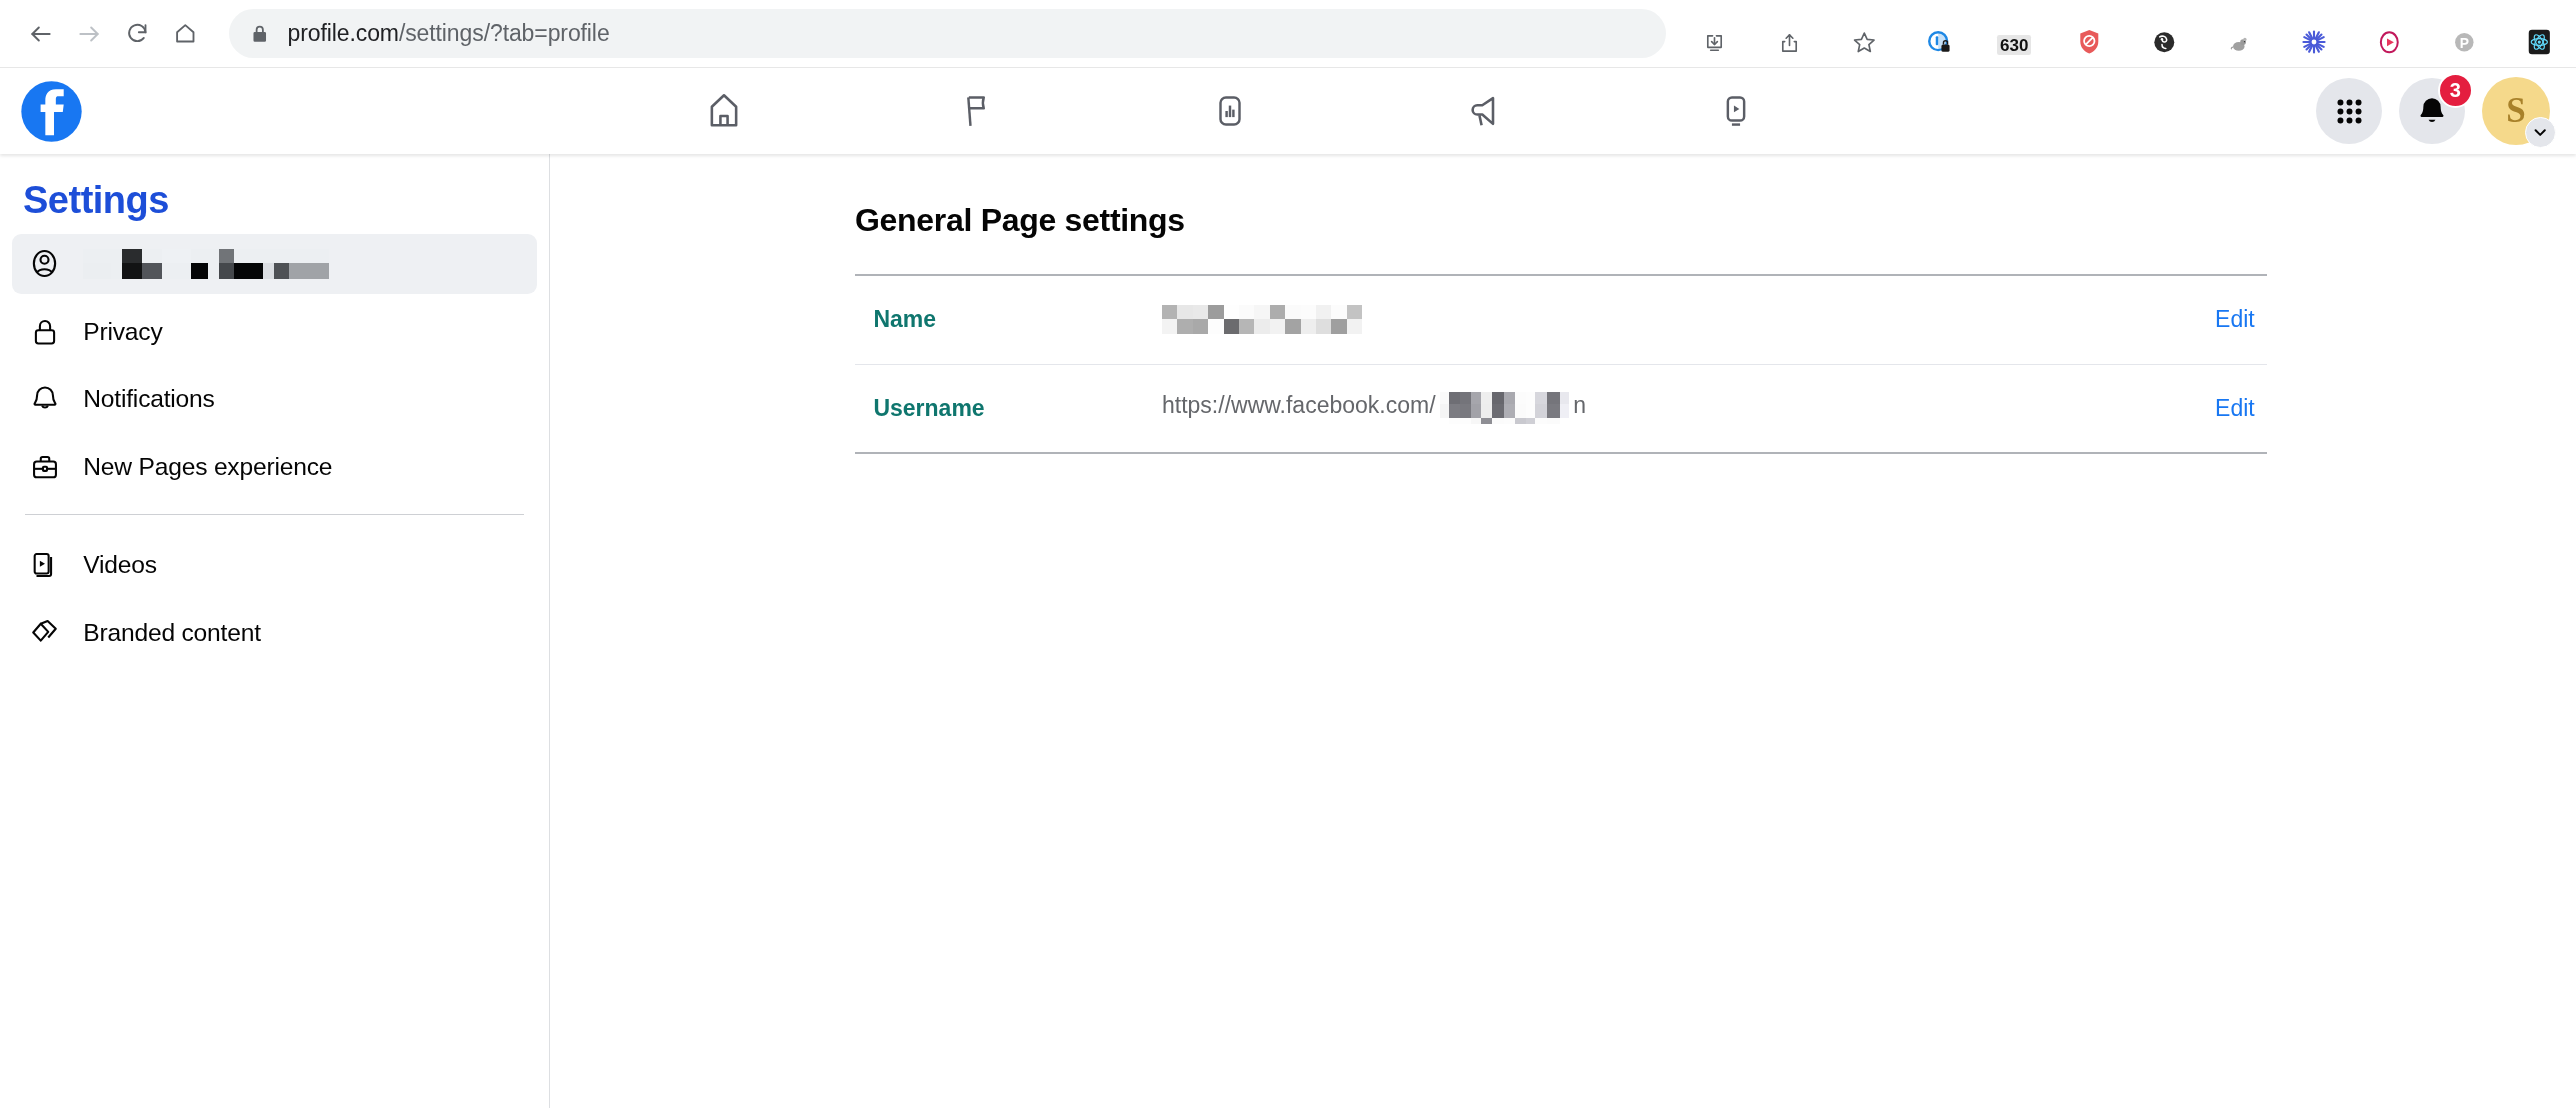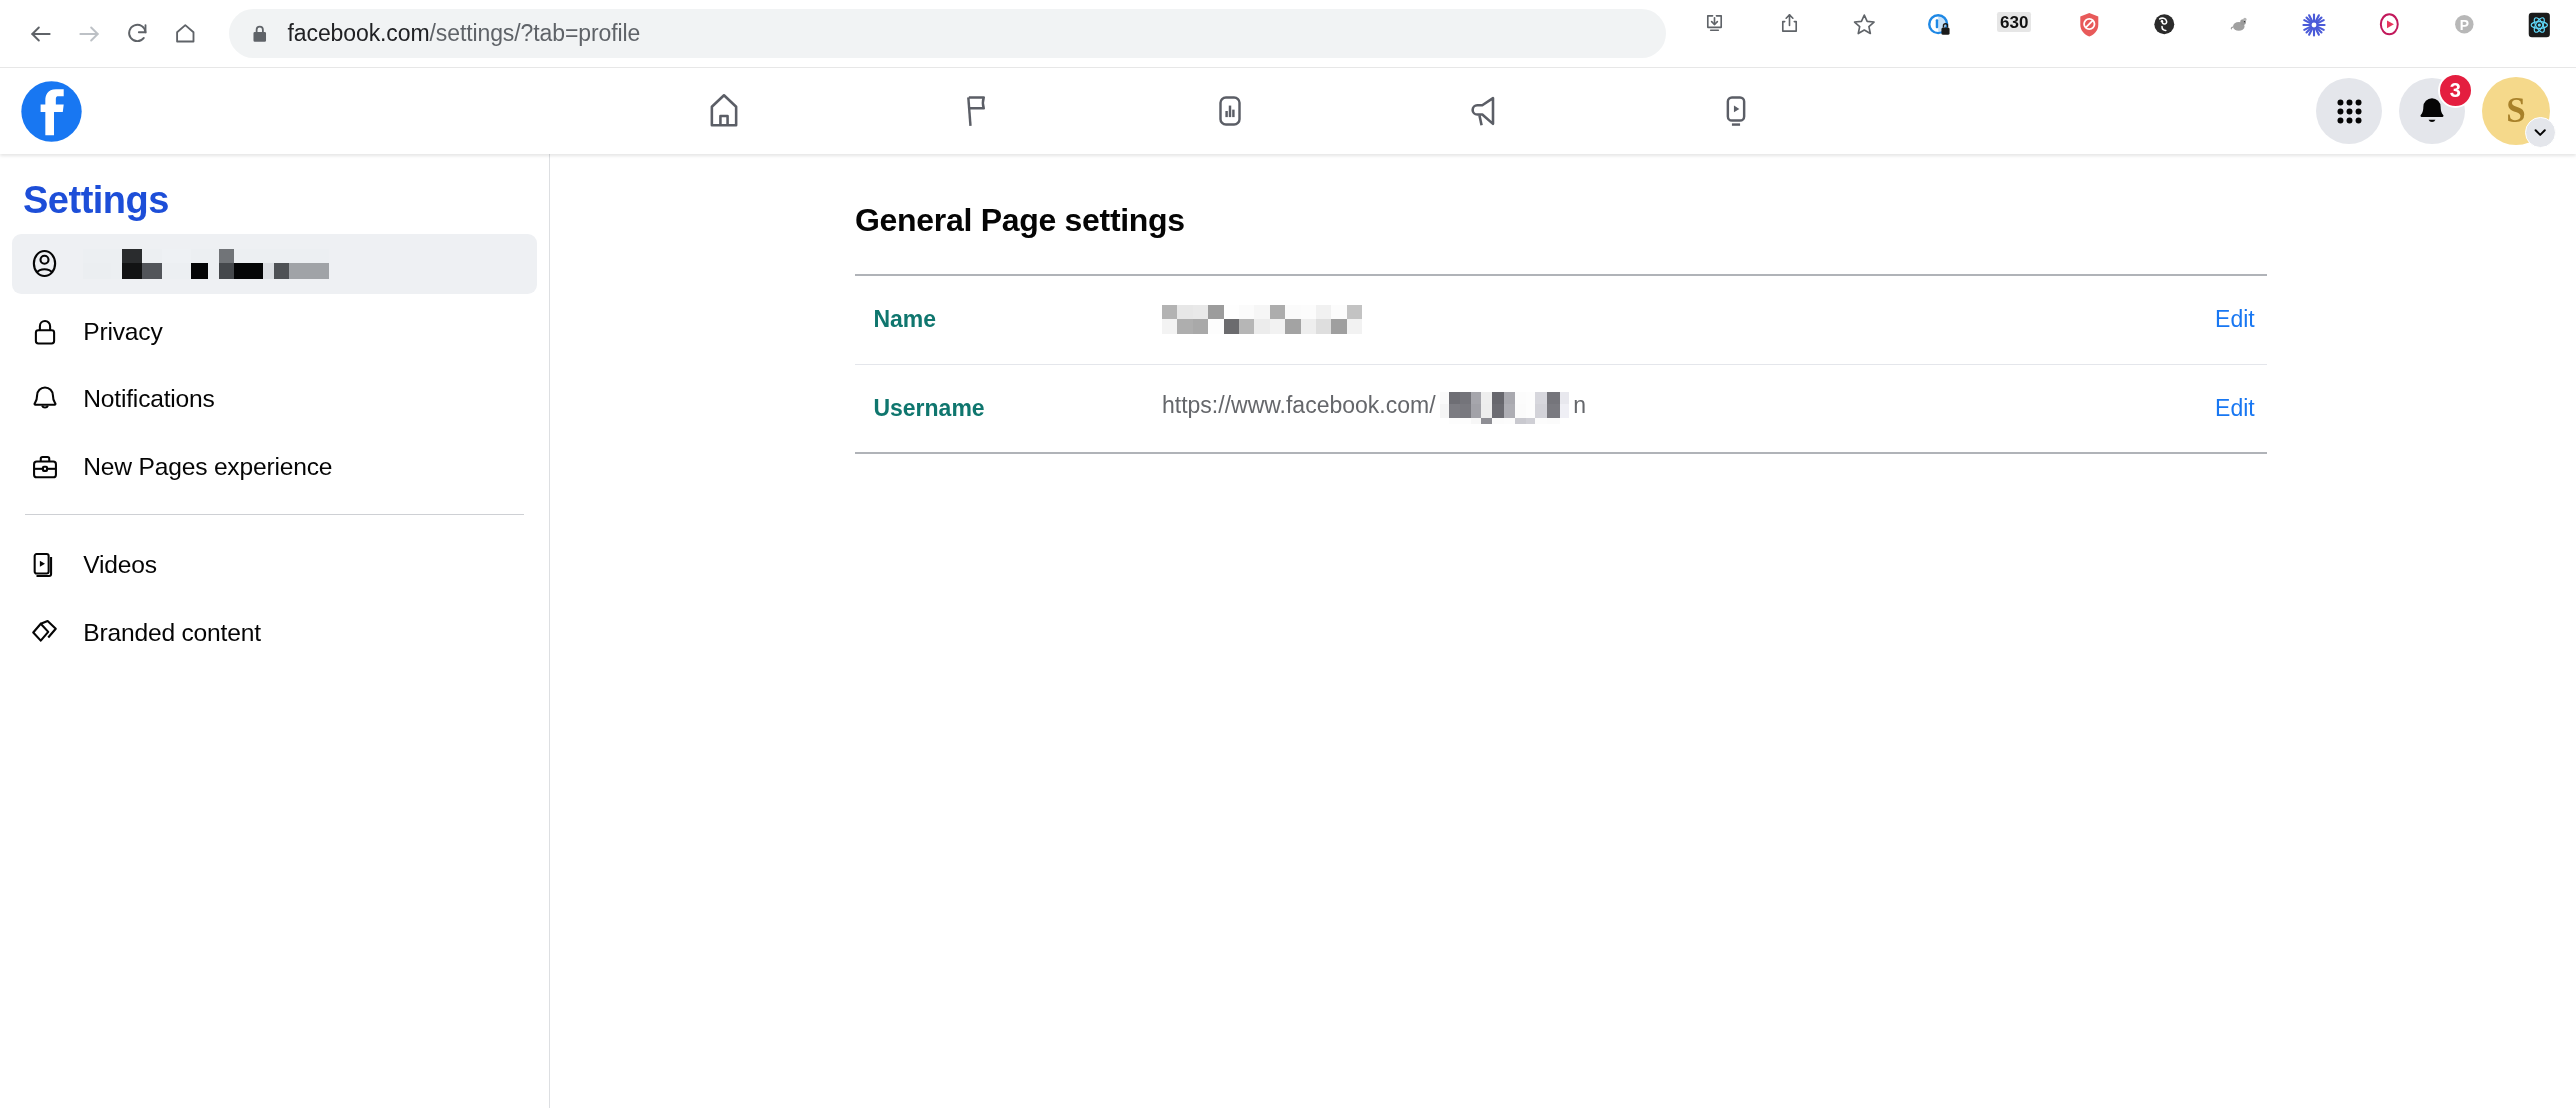--- a/index.html
+++ b/index.html
@@ -53,21 +53,21 @@
   .url-text .domain { color: #202124; }
 
   .chrome-icons {
     display: flex;
     align-items: center;
     margin-left: 10.7px;
     flex: 1 1 auto;
   }
   .ci {
     width: 43px; height: 43px;
-    display: flex; align-items: flex-start; justify-content: center;
+    display: flex; align-items: flex-end; justify-content: center;
     flex: 0 0 auto;
     margin: 0 16px;
   }
   .ci svg, .ci .glyph { display: block; }
   .glyph {
     font-size: 20px;
     font-weight: bold;
     line-height: 1;
   }
 
@@ -299,21 +299,21 @@
       <path d="M4 11 12 4l8 7v9H4z"></path>
     </svg>
   </div>
 
   <div class="omnibox">
     <span class="lock-icon">
       <svg width="21.5" height="21.5" viewBox="0 0 24 24" fill="#5f6368">
         <path d="M12 3a4.5 4.5 0 0 0-4.5 4.5V10H6.5A1.5 1.5 0 0 0 5 11.5v8A1.5 1.5 0 0 0 6.5 21h11a1.5 1.5 0 0 0 1.5-1.5v-8a1.5 1.5 0 0 0-1.5-1.5h-1V7.5A4.5 4.5 0 0 0 12 3zm0 2a2.5 2.5 0 0 1 2.5 2.5V10h-5V7.5A2.5 2.5 0 0 1 12 5z"></path>
       </svg>
     </span>
-    <span class="url-text"><span class="domain">facebook.com</span><span>/settings/?tab=profile</span></span>
+    <span class="url-text"><span class="domain">profile.com</span><span>/settings/?tab=profile</span></span>
   </div>
 
   <div class="chrome-icons">
 
     <div class="ci">
       <svg width="23" height="23" viewBox="0 0 24 24" fill="none" stroke="#5f6368" stroke-width="1.7" stroke-linecap="round" stroke-linejoin="round">
         <path d="M5 4h5M5 4v12h14V4h-5"></path>
           <line x1="12" y1="6" x2="12" y2="13"></line>
           <polyline points="9,10 12,13 15,10"></polyline>
           <line x1="8" y1="19" x2="16" y2="19"></line>

